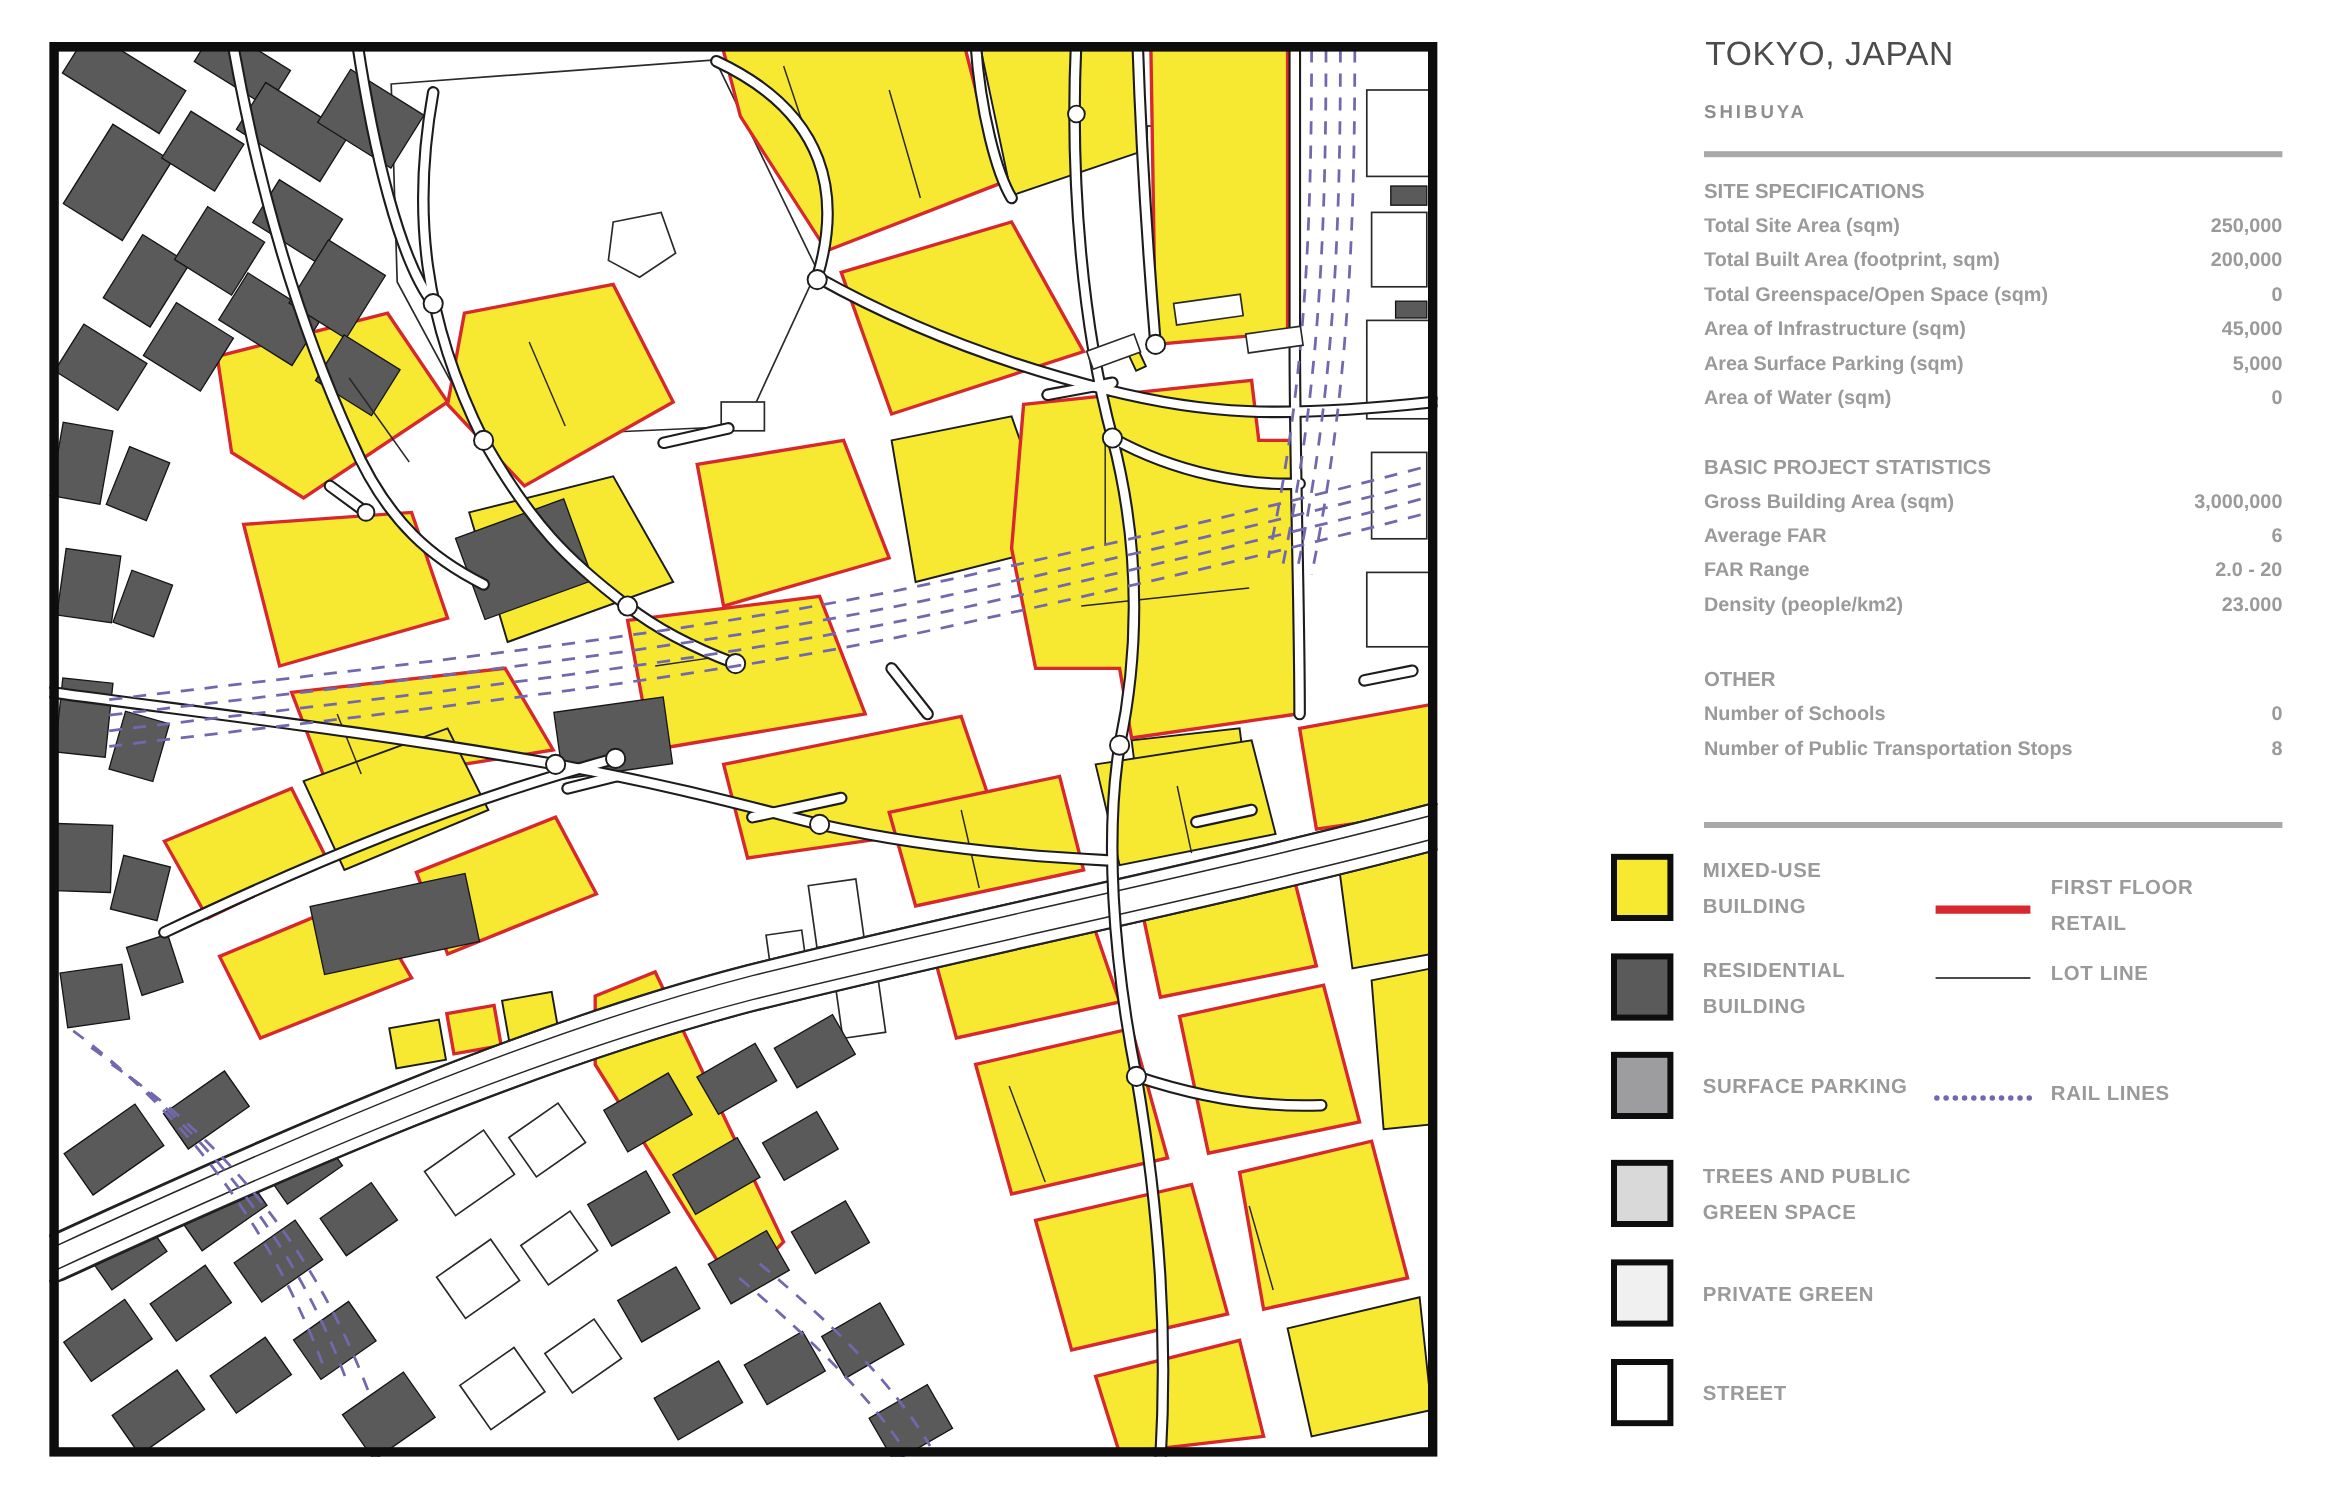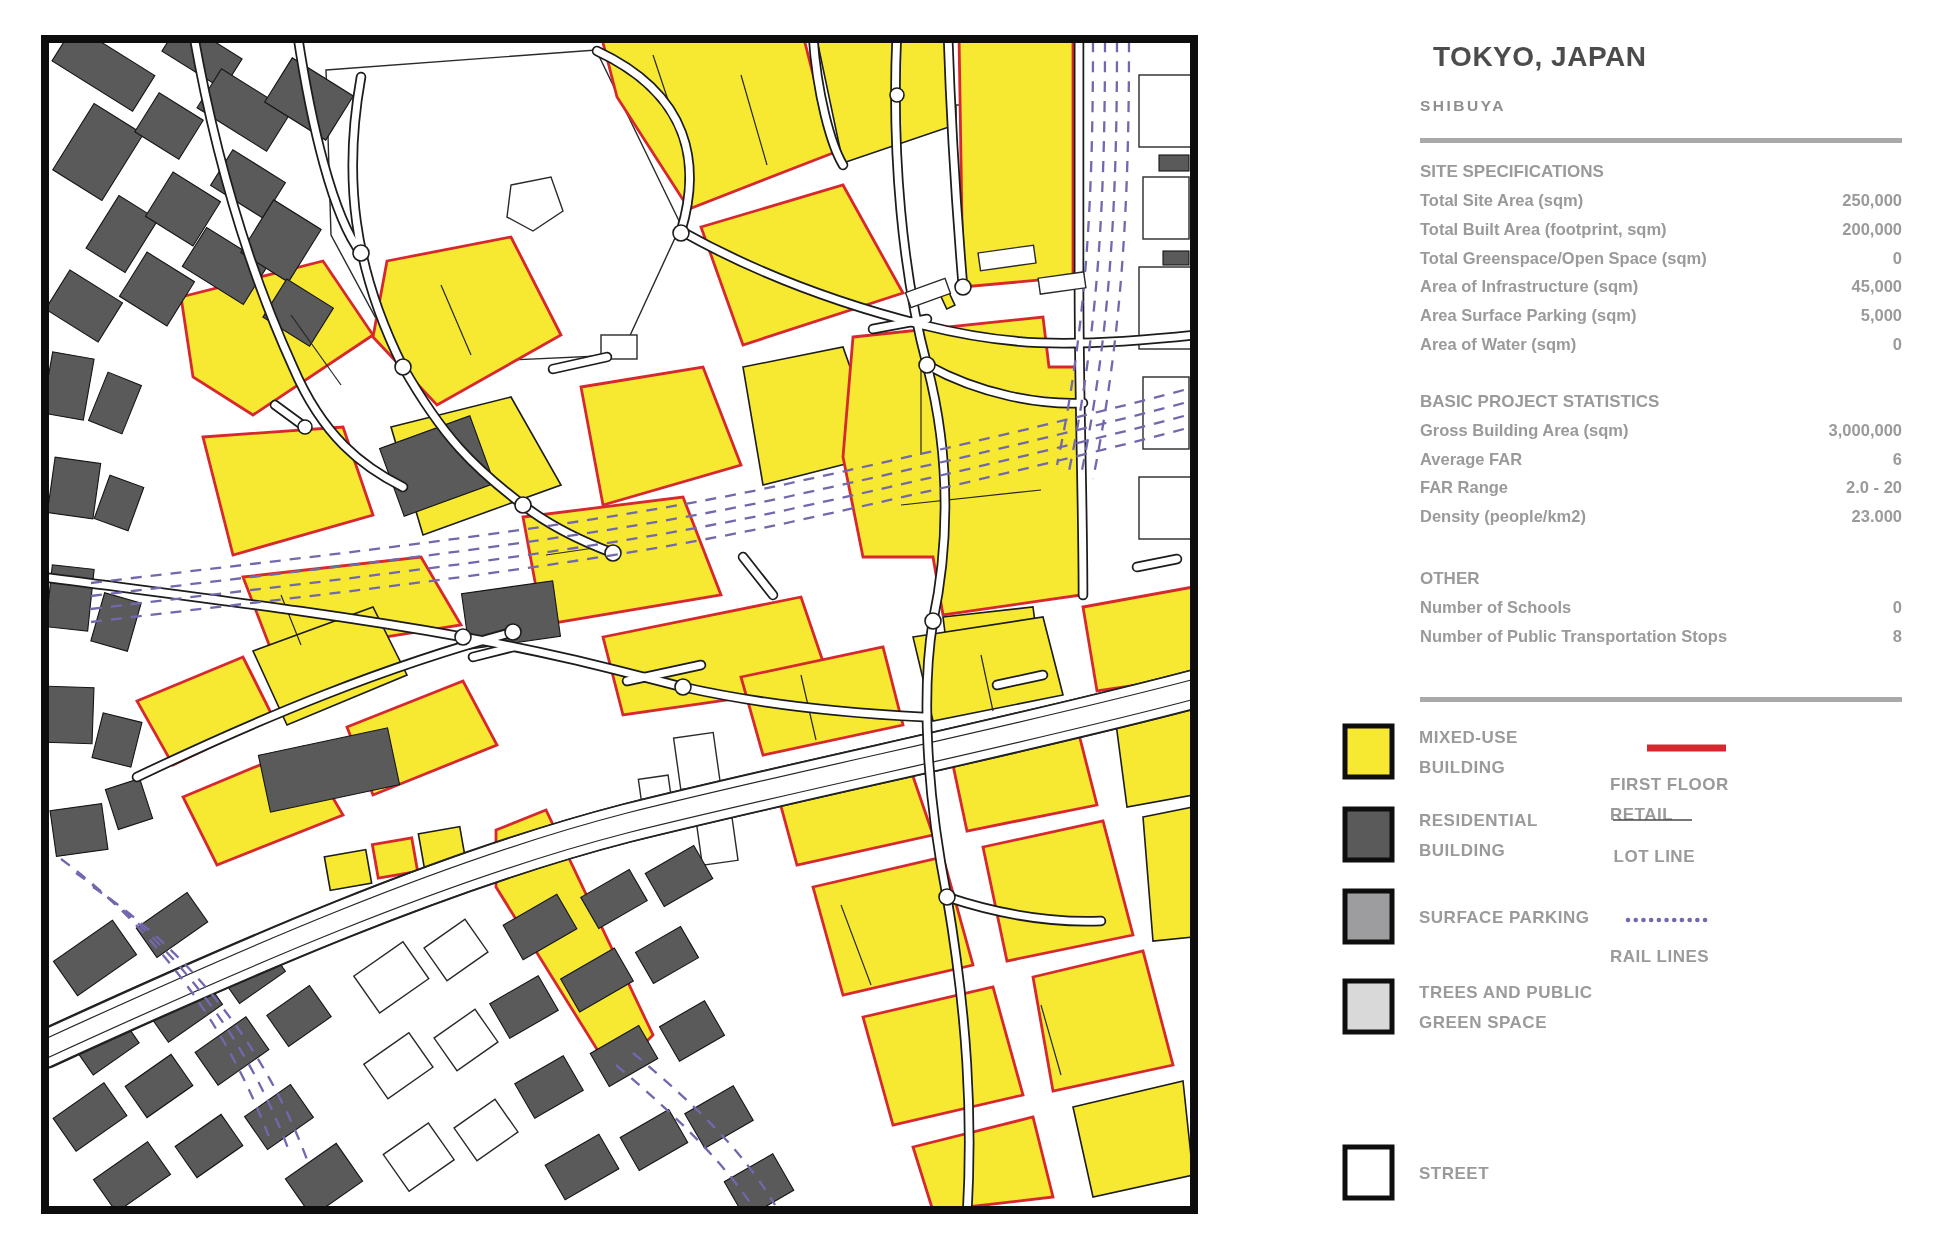--- a/index.html
+++ b/index.html
@@ -17,37 +17,37 @@
   .rail{fill:none;stroke:var(--rail,#7168AE);stroke-width:2.3;stroke-dasharray:11 9;}
   .jct{fill:#ffffff;stroke:#1c1c1c;stroke-width:1.6;}
   .frame{fill:none;stroke:#0d0d0d;stroke-width:8;}
   #road-case{stroke:#1c1c1c;stroke-width:10.5;fill:none;stroke-linecap:round;}
   #road-fill{stroke:#ffffff;stroke-width:7;fill:none;stroke-linecap:round;}
   #corr-case{stroke:#1c1c1c;stroke-width:40;fill:none;stroke-linecap:round;}
   #corr-fill{stroke:#ffffff;stroke-width:36.5;fill:none;stroke-linecap:round;}
 
   
   .panel{position:absolute;left:1420px;top:28px;width:482px;color:#9a9a9a;}
-  .title{font-size:28px;font-weight:700;color:#4c4c4c;letter-spacing:.5px;margin:13px;}
+  .title{font-size:28px;font-weight:400;color:#4c4c4c;letter-spacing:.5px;margin:1px;}
   .subtitle{font-size:15.5px;font-weight:700;color:#8e8e8e;letter-spacing:2.5px;margin-top:24px;}
   .rule{height:5px;background:#a9a9a9;margin-top:23px;}
   .sec{margin-top:14px;}
   .sec-head{font-size:17px;font-weight:700;color:#9a9a9a;line-height:29px;}
   .row{display:flex;justify-content:space-between;font-size:16.5px;font-weight:700;line-height:28.8px;}
   .row .val{text-align:right;}
   .gap1{margin-top:28px;}
   .gap2{margin-top:33px;}
   .rule2{height:5px;background:#a9a9a9;margin-top:46px;}
 
   
   .legend{position:relative;margin-top:18px;height:500px;}
   .leg-item{position:absolute;left:-78px;display:flex;gap:24px;align-items:center;}
   .leg-lab span{display:block;font-size:17px;font-weight:700;color:#9a9a9a;line-height:30px;letter-spacing:.5px;}
   .leg-lab{padding-top:3px;}
-  .leg-line-item{position:absolute;left:190px;display:flex;gap:14px;align-items:flex-end;flex-direction:column;}
+  .leg-line-item{position:absolute;left:190px;display:flex;gap:14px;align-items:center;}
   .leg-line-item svg{margin-top:9px;flex:none;}
 </style>
 </head>
 <body>
 
 <div class="map-wrap">
 <svg width="1157" height="1179" viewBox="0 0 1157 1179">
   <defs>
     <g id="roadset">
       <path d="M856,-4 C850,120 862,240 886,330 C912,430 906,520 892,586 C880,660 886,760 906,862 C926,980 932,1080 926,1182"></path>
@@ -368,20 +368,28 @@
         </div>
     </div>
     <div class="leg-item" style="top:168px">
       <svg width="53" height="57">
           <rect x="3" y="3" width="47" height="51" stroke="#0e0e0e" stroke-width="5" fill="#9D9D9F"></rect>
         </svg>
       <div class="leg-lab">
           <span>SURFACE PARKING</span>
         </div>
     </div>
+    <div class="leg-item" style="top:341px">
+      <svg width="53" height="57">
+          <rect x="3" y="3" width="47" height="51" stroke="#0e0e0e" stroke-width="5" fill="#F0F0F1"></rect>
+        </svg>
+      <div class="leg-lab">
+          <span>PRIVATE GREEN</span>
+        </div>
+    </div>
     <div class="leg-item" style="top:424px">
       <svg width="53" height="57">
           <rect x="3" y="3" width="47" height="51" stroke="#0e0e0e" stroke-width="5" fill="#FFFFFF"></rect>
         </svg>
       <div class="leg-lab">
           <span>STREET</span>
         </div>
     </div>
 
     <div class="leg-line-item" style="top:14px">

